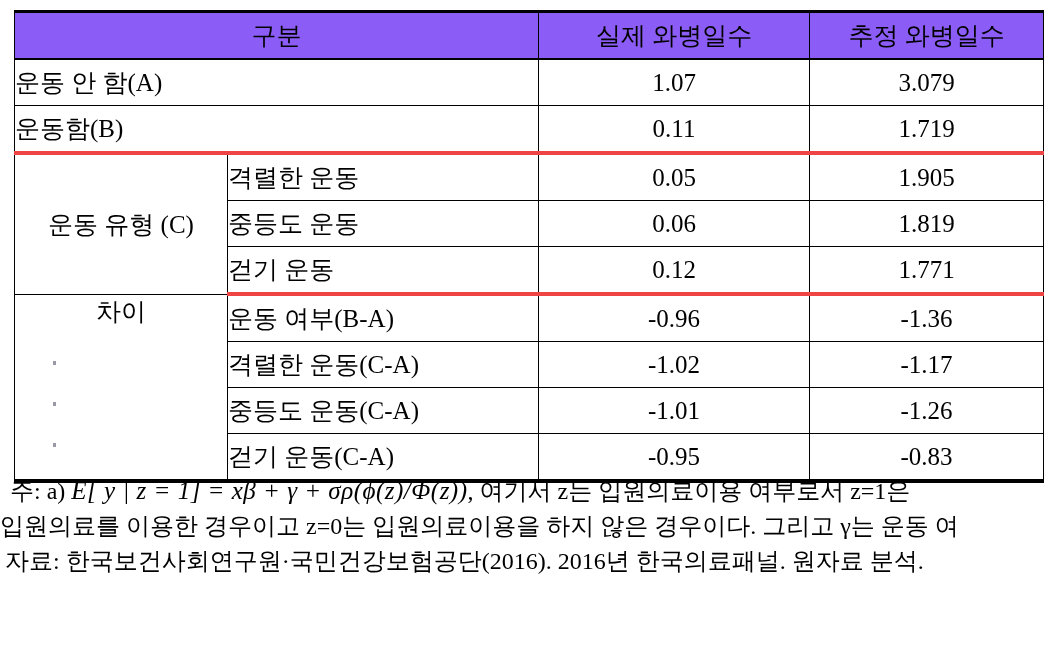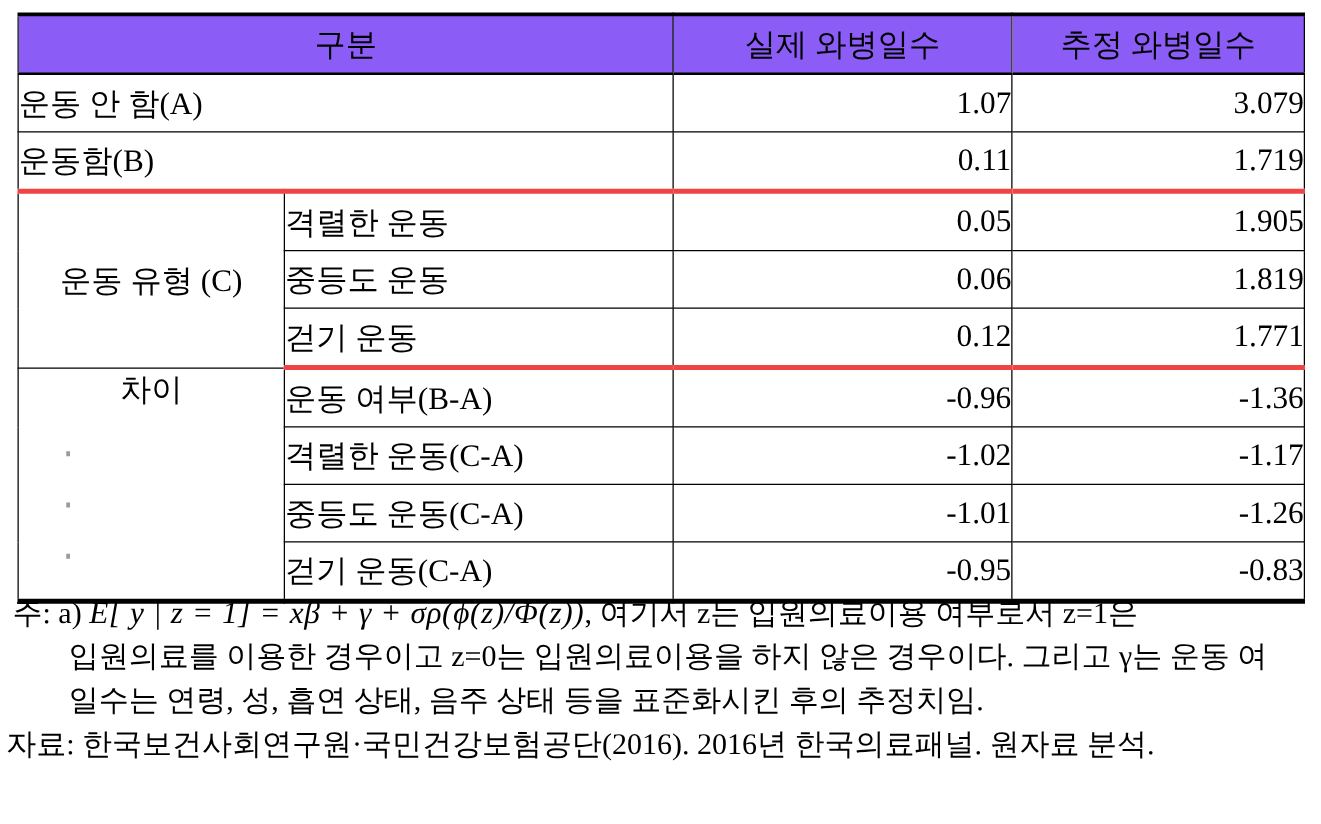--- a/index.html
+++ b/index.html
@@ -43,21 +43,21 @@
   table.stat-table th {
     background: #8b5cf6;
     text-align: center;
     border-bottom: 2px solid #000;
   }
 
   tr.sec-end td { border-bottom: 4px solid #ef4444; }
 
   .cell-label  { text-align: left; padding-left: 15px; }
   .cell-sub    { text-align: left; padding-left: 20px; }
-  .cell-num    { text-align: right; }
+  .cell-num    { text-align: center; }
   .cell-group  { text-align: center; padding-left: 15px; }
   .cell-group-top {
     vertical-align: top;
     padding-top: 8px;
     position: relative;
   }
 
   .artifact-dots { position: absolute; left: 38px; top: 66px; }
   .artifact-dots i {
     display: block;
@@ -68,21 +68,21 @@
 
   .notes {
     position: absolute;
     left: 0;
     top: 473px;
     width: 1057px;
     font-size: 24px;
   }
   .note-line { line-height: 35px; white-space: nowrap; }
   .note-first   { padding-left: 10px; }
-  .note-cont    { padding-left: 55px; }
+  .note-cont    { }
   .note-source  { padding-left: 5px; }
 
   .formula {
     font-style: italic;
     font-size: 25px;
     letter-spacing: 0.5px;
     margin-top: 42px;
   }
 </style>
 </head>
@@ -158,15 +158,14 @@
     </tr>
   </tbody>
     </table>
 </div>
 
 <div class="notes">
   <div class="note-line note-first">
     <span>주: a) </span><span class="formula">E[ y | z = 1] = xβ + γ + σρ(ϕ(z)/Φ(z))</span><span>, 여기서 z는 입원의료이용 여부로서 z=1은</span>
   </div>
   <div class="note-line note-cont">입원의료를 이용한 경우이고 z=0는 입원의료이용을 하지 않은 경우이다. 그리고 γ는 운동 여</div>
-  <div class="note-line note-cont">일수는 연령, 성, 흡연 상태, 음주 상태 등을 표준화시킨 후의 추정치임.</div>
   <div class="note-line note-source">자료: 한국보건사회연구원·국민건강보험공단(2016). 2016년 한국의료패널. 원자료 분석.</div>
 </div>
 
 </body></html>

